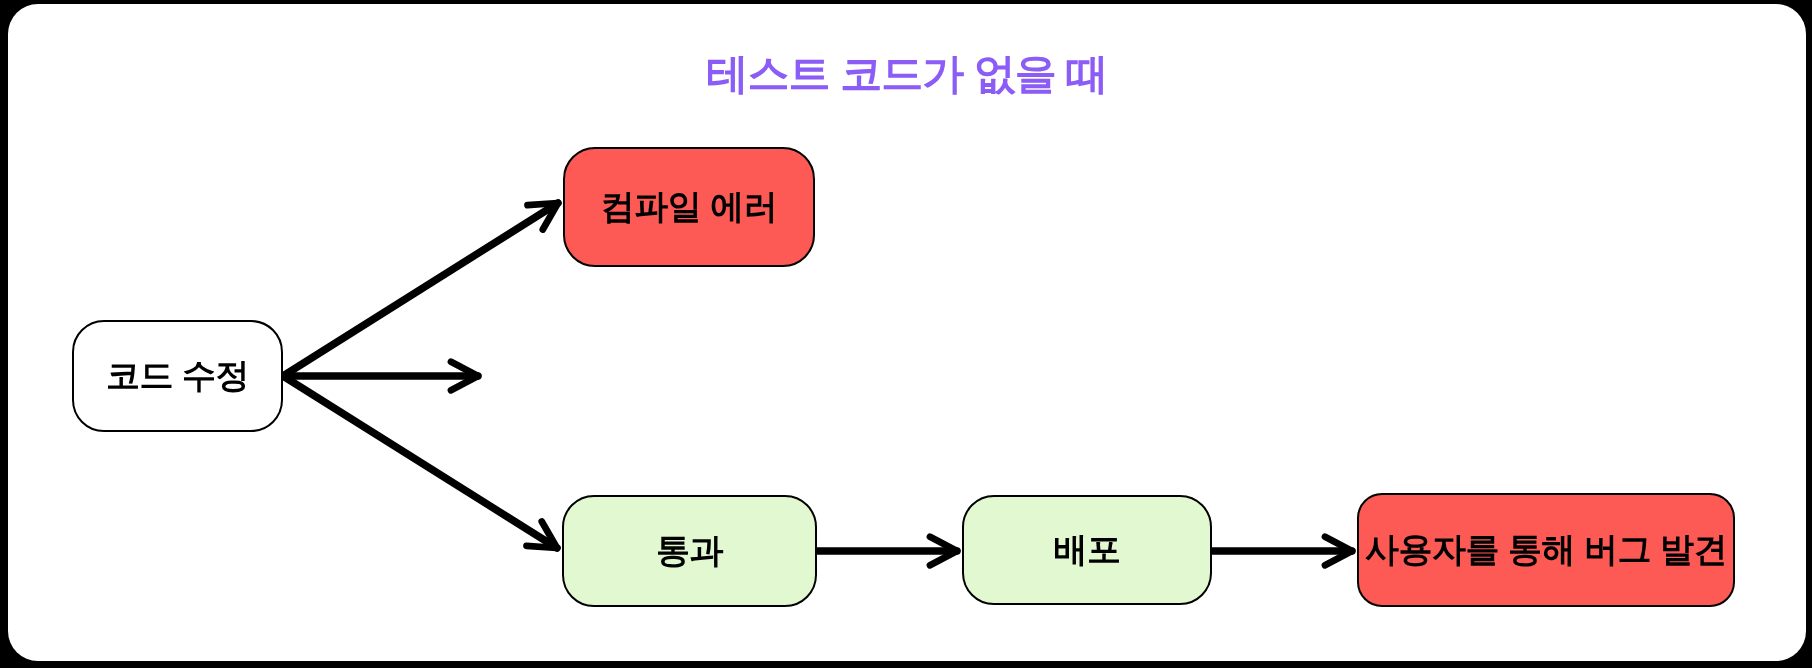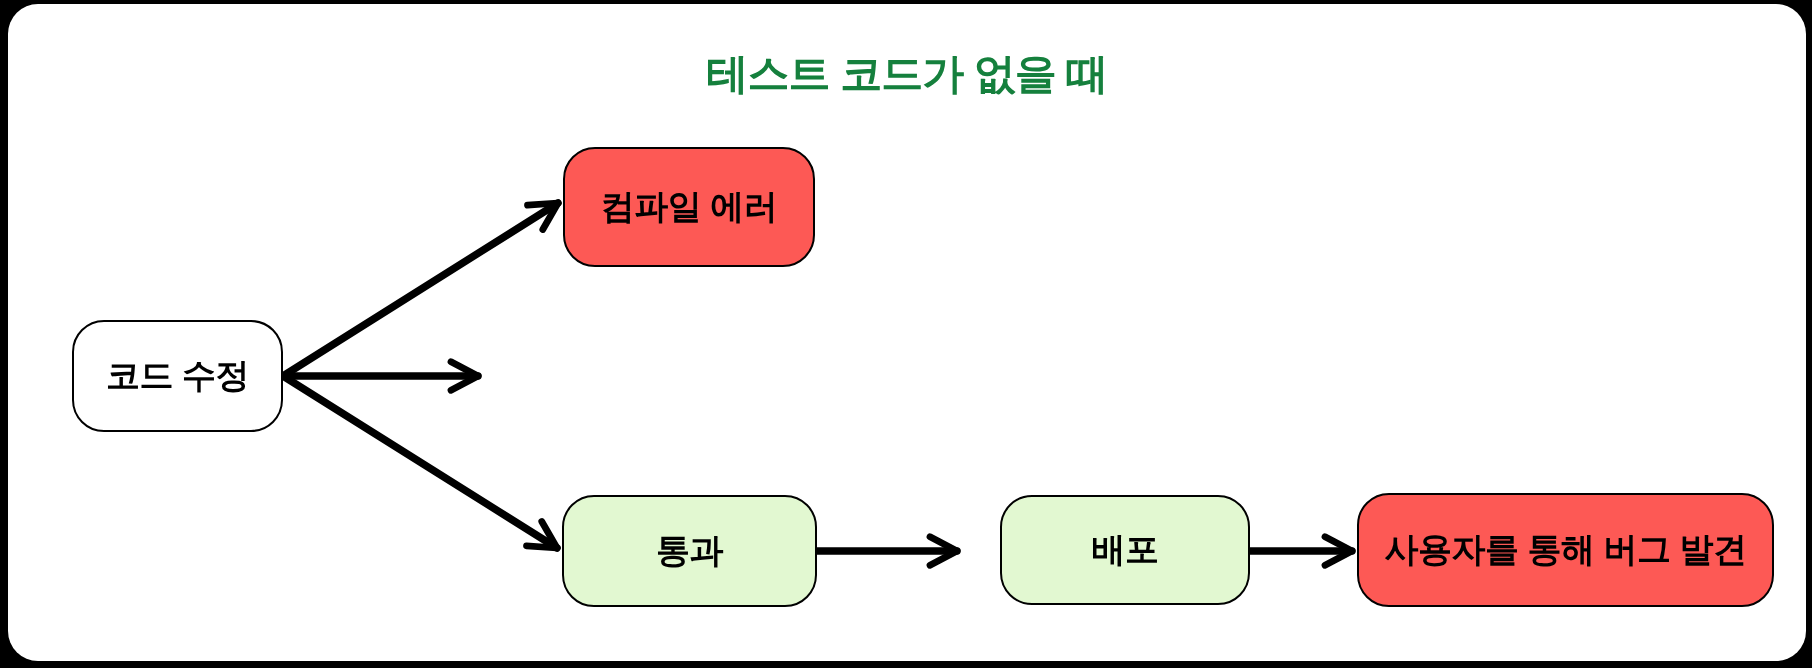--- a/index.html
+++ b/index.html
@@ -27,21 +27,21 @@
     border-radius: 30px;
   }
   .title {
     position: absolute;
     left: 0;
     top: 42px;
     width: 100%;
     text-align: center;
     font-size: 42px;
     font-weight: 700;
-    color: #15803d;
+    color: #8b5cf6;
     letter-spacing: -1px;
   }
   .edges-layer {
     position: absolute;
     left: 0;
     top: 0;
     width: 1798px;
     height: 657px;
     pointer-events: none;
   }
@@ -60,22 +60,22 @@
     letter-spacing: -0.5px;
   }
   .node--neutral { background: #ffffff; }
   .node--fail    { background: #fd5955; }
   .node--success { background: #e2f8d1; }
 
   .node--code-edit     { left: 64px;   top: 316px; width: 211px; height: 112px; }
   .node--compile-error { left: 555px;  top: 143px; width: 252px; height: 120px; }
   .node--qa-bug        { left: 475px;  top: 316px; width: 370px; height: 112px; }
   .node--pass          { left: 554px;  top: 491px; width: 255px; height: 112px; }
-  .node--deploy        { left: 954px;  top: 491px; width: 250px; height: 110px; margin-left: 38px; }
-  .node--user-bug      { left: 1349px; top: 489px; width: 417px; height: 114px; }
+  .node--deploy        { left: 954px;  top: 491px; width: 250px; height: 110px; }
+  .node--user-bug      { left: 1349px; top: 489px; width: 378px; height: 114px; border-radius: 25px; }
 </style>
 </head>
 <body>
 
 <div class="stage">
   <div class="canvas">
 
     <div class="title">테스트 코드가 없을 때</div>
 
     <svg class="edges-layer" viewBox="0 0 1798 657">

